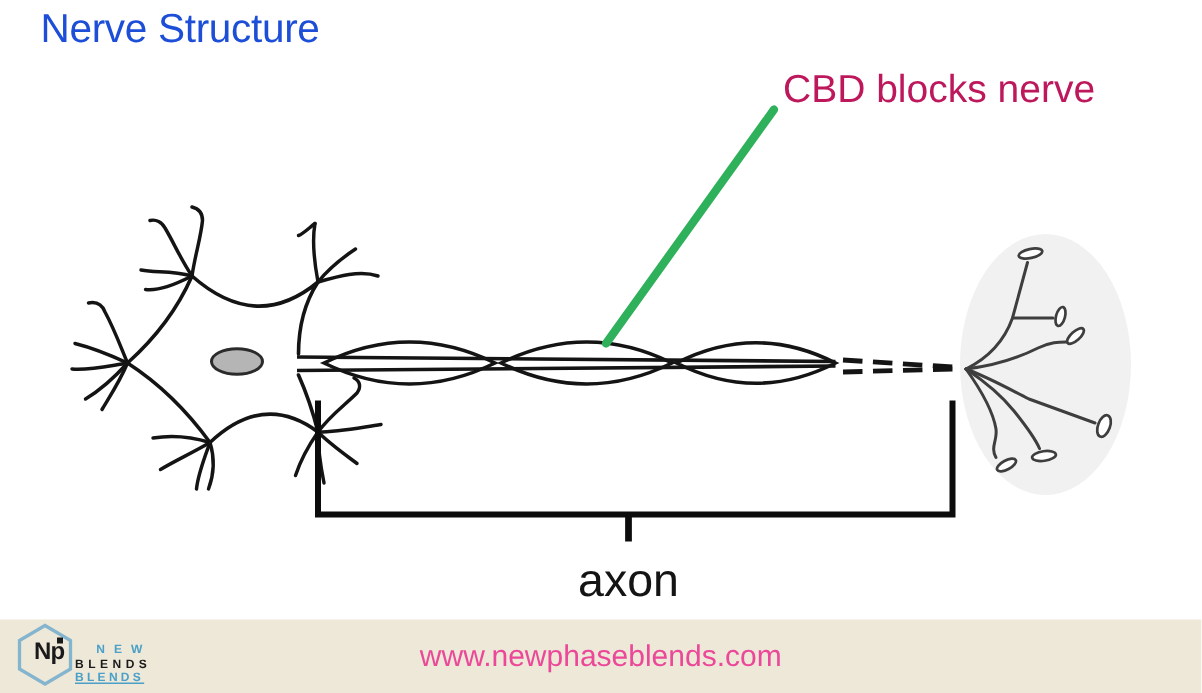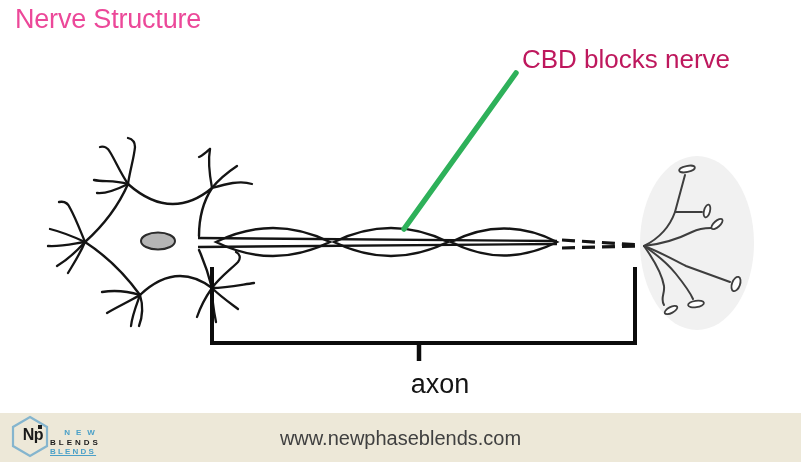--- a/index.html
+++ b/index.html
@@ -7,34 +7,34 @@
     font-family:"Liberation Sans", sans-serif;
     background:#ffffff;
   }
   .stage{
     position:relative;
     width:801px;height:462px;
     background:#ffffff;
     overflow:hidden;
   }
   .page-title{
-    position:absolute;left:15px;top:3px;
-    font-size:27px;line-height:32px;color:#ec4899;
+    position:absolute;left:27px;top:3px;
+    font-size:27px;line-height:32px;color:#1d4ed8;
     letter-spacing:-0.2px;
   }
   .annotation{
     position:absolute;left:522px;top:41px;
     font-size:26px;line-height:36px;color:#be185d;
   }
   .diagram-svg{
     position:absolute;left:0;top:0;width:801px;height:462px;
   }
   .axon-label{
-    position:absolute;left:365px;top:369px;width:150px;
-    text-align:center;font-size:27px;color:#141414;
+    position:absolute;left:344px;top:369px;width:150px;
+    text-align:center;font-size:31px;color:#141414;
   }
   .footer-bar{
     position:absolute;left:0;bottom:0;width:801px;height:49px;
     background:#EDE8D8;
   }
   .brand-logo{
     position:absolute;left:10px;top:415px;width:130px;height:44px;
   }
   .hex-icon{position:absolute;left:0;top:0;}
   .logo-monogram{
@@ -47,21 +47,21 @@
   }
   .logo-text{
     position:absolute;left:40px;top:13px;
     font-size:8px;font-weight:bold;line-height:9.5px;
   }
   .logo-line1{color:#4BA0C8;letter-spacing:6px;text-align:right;}
   .logo-line2{color:#1a1a1a;letter-spacing:3px;}
   .logo-line3{color:#4BA0C8;letter-spacing:2.2px;text-decoration:underline;}
   .website-url{
     position:absolute;left:0;top:427px;width:801px;
-    text-align:center;font-size:20px;color:#404040;
+    text-align:center;font-size:20px;color:#ec4899;
   }
 </style>
 </head>
 <body>
 
 <div class="stage">
 
   <div class="page-title">Nerve Structure</div>
 
   <div class="annotation">

